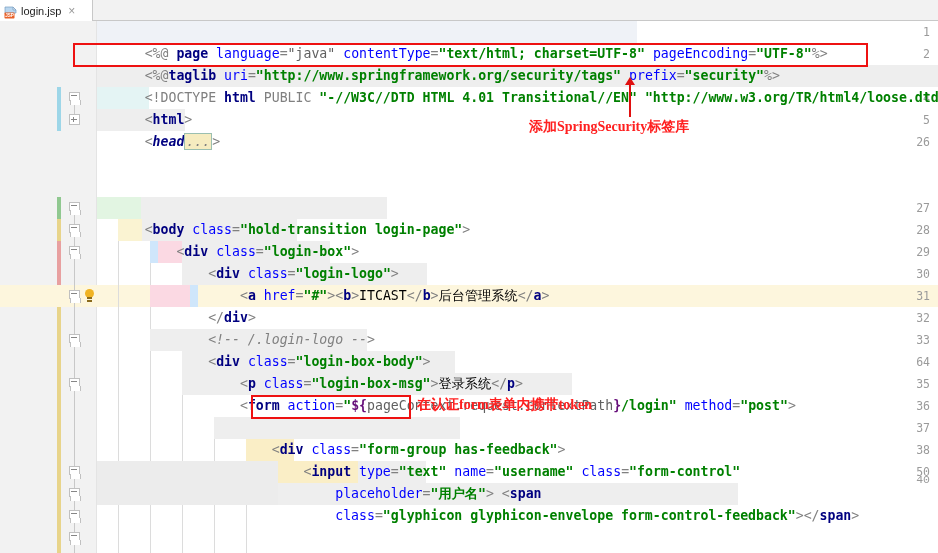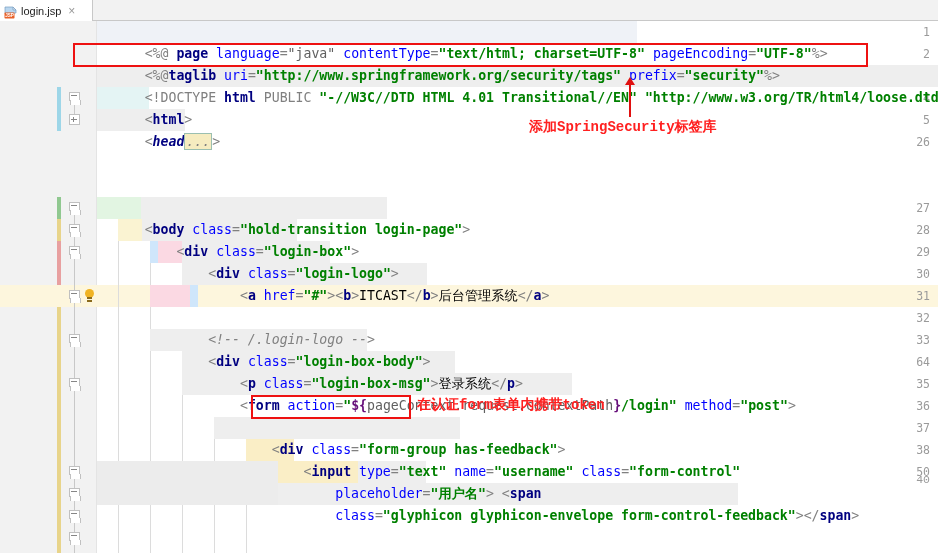--- a/index.html
+++ b/index.html
@@ -140,21 +140,21 @@
   .t-el{color:#660e7a;font-weight:bold;}
   .t-txt{color:#000000;}
 
   
   .redbox{
     position:absolute;border:2px solid #ee1111;box-sizing:border-box;
     pointer-events:none;
   }
   .annot{
     position:absolute;
-    font-family:Liberation Mono, monospace;
+    font-family:Liberation Serif, serif;
     font-size:14px;font-weight:bold;color:#ff2020;white-space:nowrap;
   }
   .arrow-line{position:absolute;background:#e01010;width:2px;}
   .arrow-head{
     position:absolute;width:0;height:0;
     border-left:5px solid transparent;border-right:5px solid transparent;
     border-bottom:8px solid #e01010;
   }
 </style>
 </head>
@@ -350,20 +350,23 @@
     </div>
 
     <div class="row" style="top:220px;">
       <span>        </span><span class="t-brk">&lt;</span><span class="t-tag">div </span><span class="t-attr">class</span><span class="t-brk">=</span><span class="t-val">"login-logo"</span><span class="t-brk">&gt;</span>
     </div>
 
     <div class="row" style="top:242px;">
       <span>            </span><span class="t-brk">&lt;</span><span class="t-tag">a </span><span class="t-attr">href</span><span class="t-brk">=</span><span class="t-val">"#"</span><span class="t-brk">&gt;&lt;</span><span class="t-tag">b</span><span class="t-brk">&gt;</span><span class="t-txt">ITCAST</span><span class="t-brk">&lt;/</span><span class="t-tag">b</span><span class="t-brk">&gt;</span><span class="t-txt">后台管理系统</span><span class="t-brk">&lt;/</span><span class="t-tag">a</span><span class="t-brk">&gt;</span>
     </div>
 
+    <div class="row" style="top:264px;">
+      <span>        </span><span class="t-brk">&lt;/</span><span class="t-tag">div</span><span class="t-brk">&gt;</span>
+    </div>
 
     <div class="row" style="top:286px;">
       <span>        </span><span class="t-cmt">&lt;!-- /.login-logo --&gt;</span>
     </div>
 
     <div class="row" style="top:308px;">
       <span>        </span><span class="t-brk">&lt;</span><span class="t-tag">div </span><span class="t-attr">class</span><span class="t-brk">=</span><span class="t-val">"login-box-body"</span><span class="t-brk">&gt;</span>
     </div>
 
     <div class="row" style="top:330px;">

